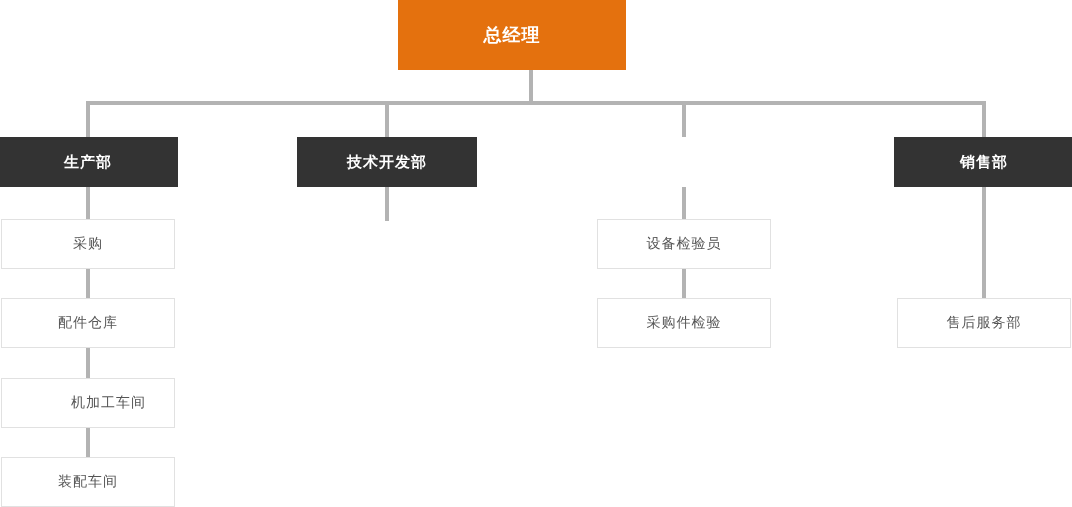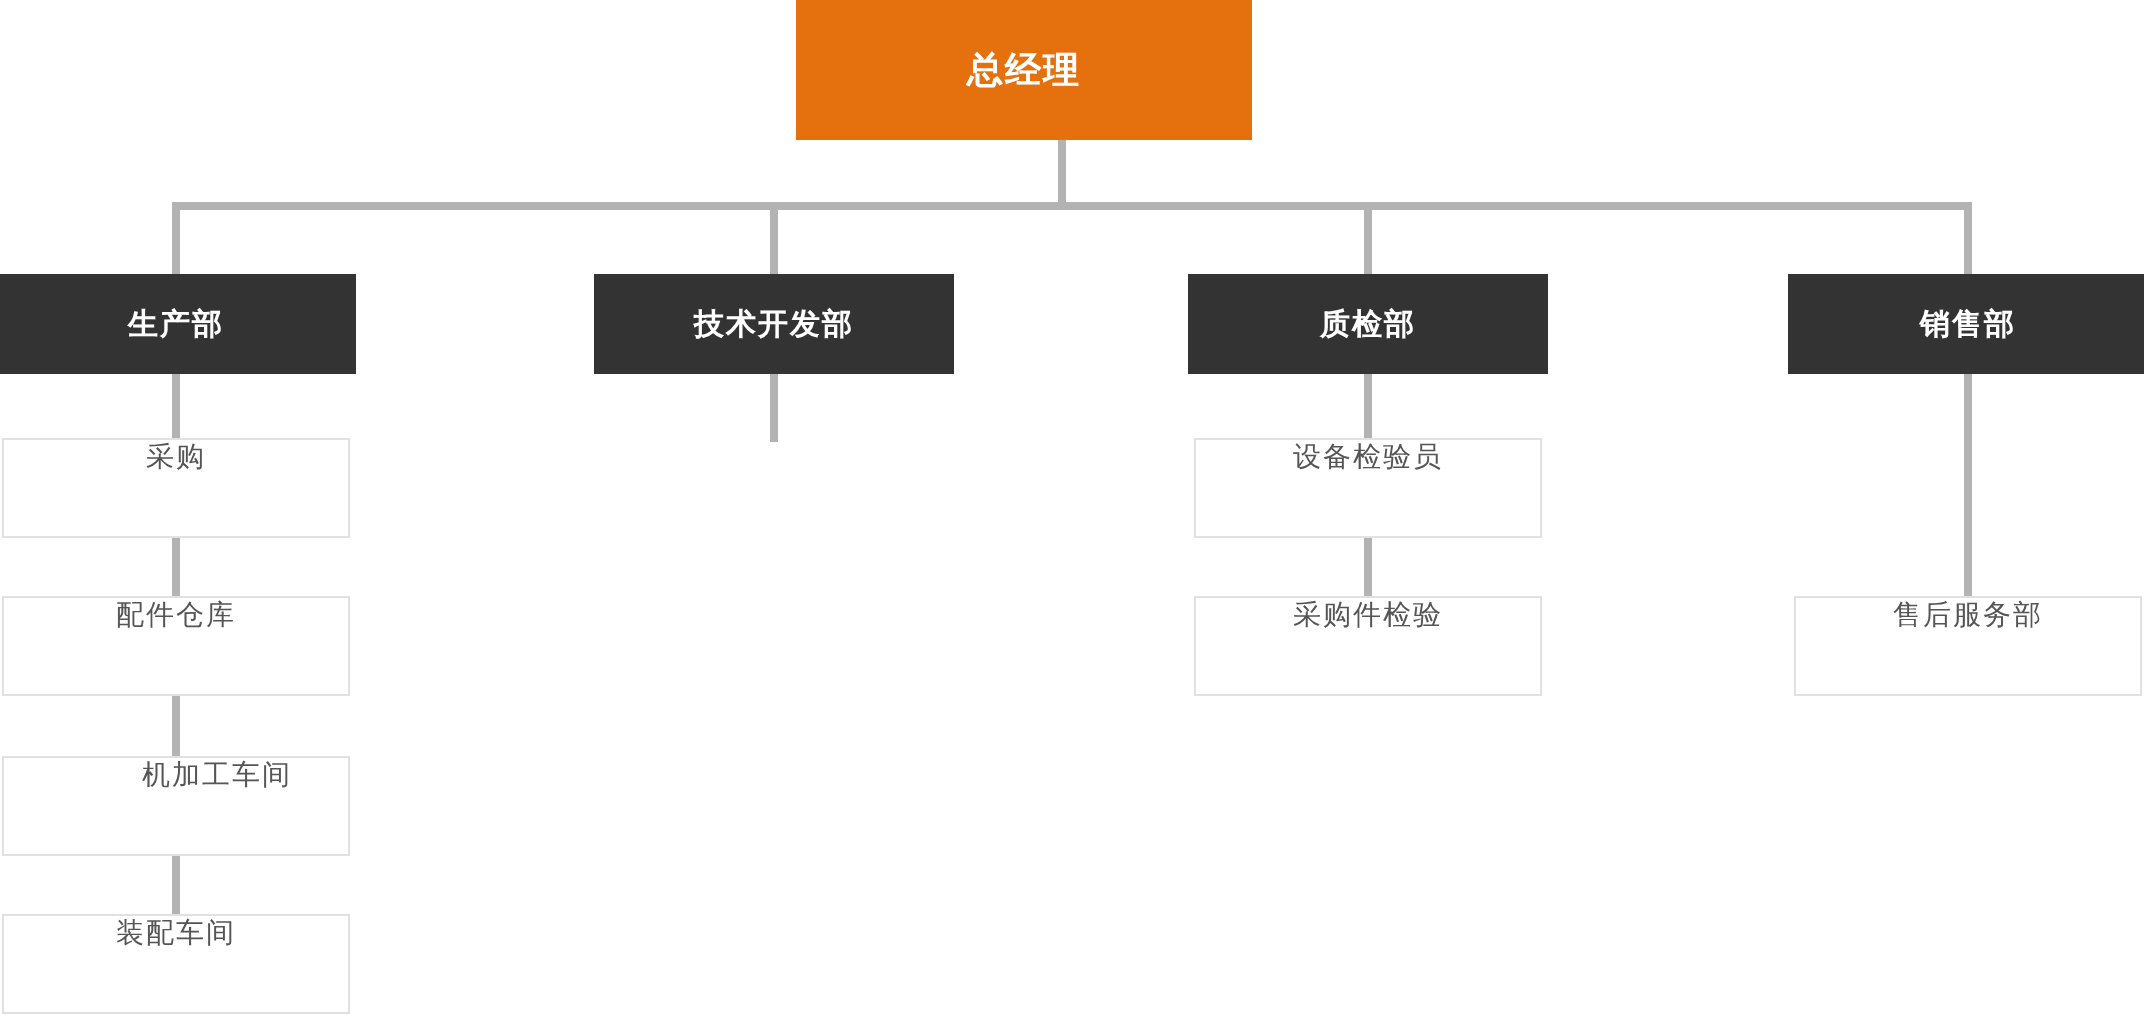--- a/index.html
+++ b/index.html
@@ -30,21 +30,21 @@
   .col .conn-top-stub,.col .conn-col{left:88px;}
   .dept-node{
     position:absolute;top:137px;left:0;width:180px;height:50px;
     background:#333333;color:#ffffff;
     display:flex;align-items:center;justify-content:center;
     font-size:15px;font-weight:bold;letter-spacing:1px;z-index:1;
   }
   .child-node{
     position:absolute;left:3px;width:174px;height:50px;box-sizing:border-box;
     background:#ffffff;border:1px solid #e1e1e1;color:#555555;
-    display:flex;justify-content:center;
+    display:flex;align-items:center;justify-content:center;
     font-size:14px;letter-spacing:1px;z-index:1;
   }
   .row0{top:219px;} .row1{top:298px;} .row2{top:378px;padding-left:41px;} .row3{top:457px;}
   .node-label{pointer-events:none;}
 </style>
 </head>
 <body>
 
 <div id="canvas">
 
@@ -79,23 +79,20 @@
     <div class="conn conn-top-stub"></div>
     <div class="conn conn-col" style="top:187px;height:34px;"></div>
     <div class="dept-node">
       <span class="node-label">技术开发部</span>
     </div>
   </div>
 
   <div class="col col3">
     <div class="conn conn-top-stub"></div>
     <div class="conn conn-col" style="top:187px;height:113px;"></div>
-    <div class="dept-node">
-      <span class="node-label">质检部</span>
-    </div>
     <div class="child-node row0">
       <span class="node-label">设备检验员</span>
     </div>
     <div class="child-node row1">
       <span class="node-label">采购件检验</span>
     </div>
   </div>
 
   <div class="col col4">
     <div class="conn conn-top-stub"></div>

